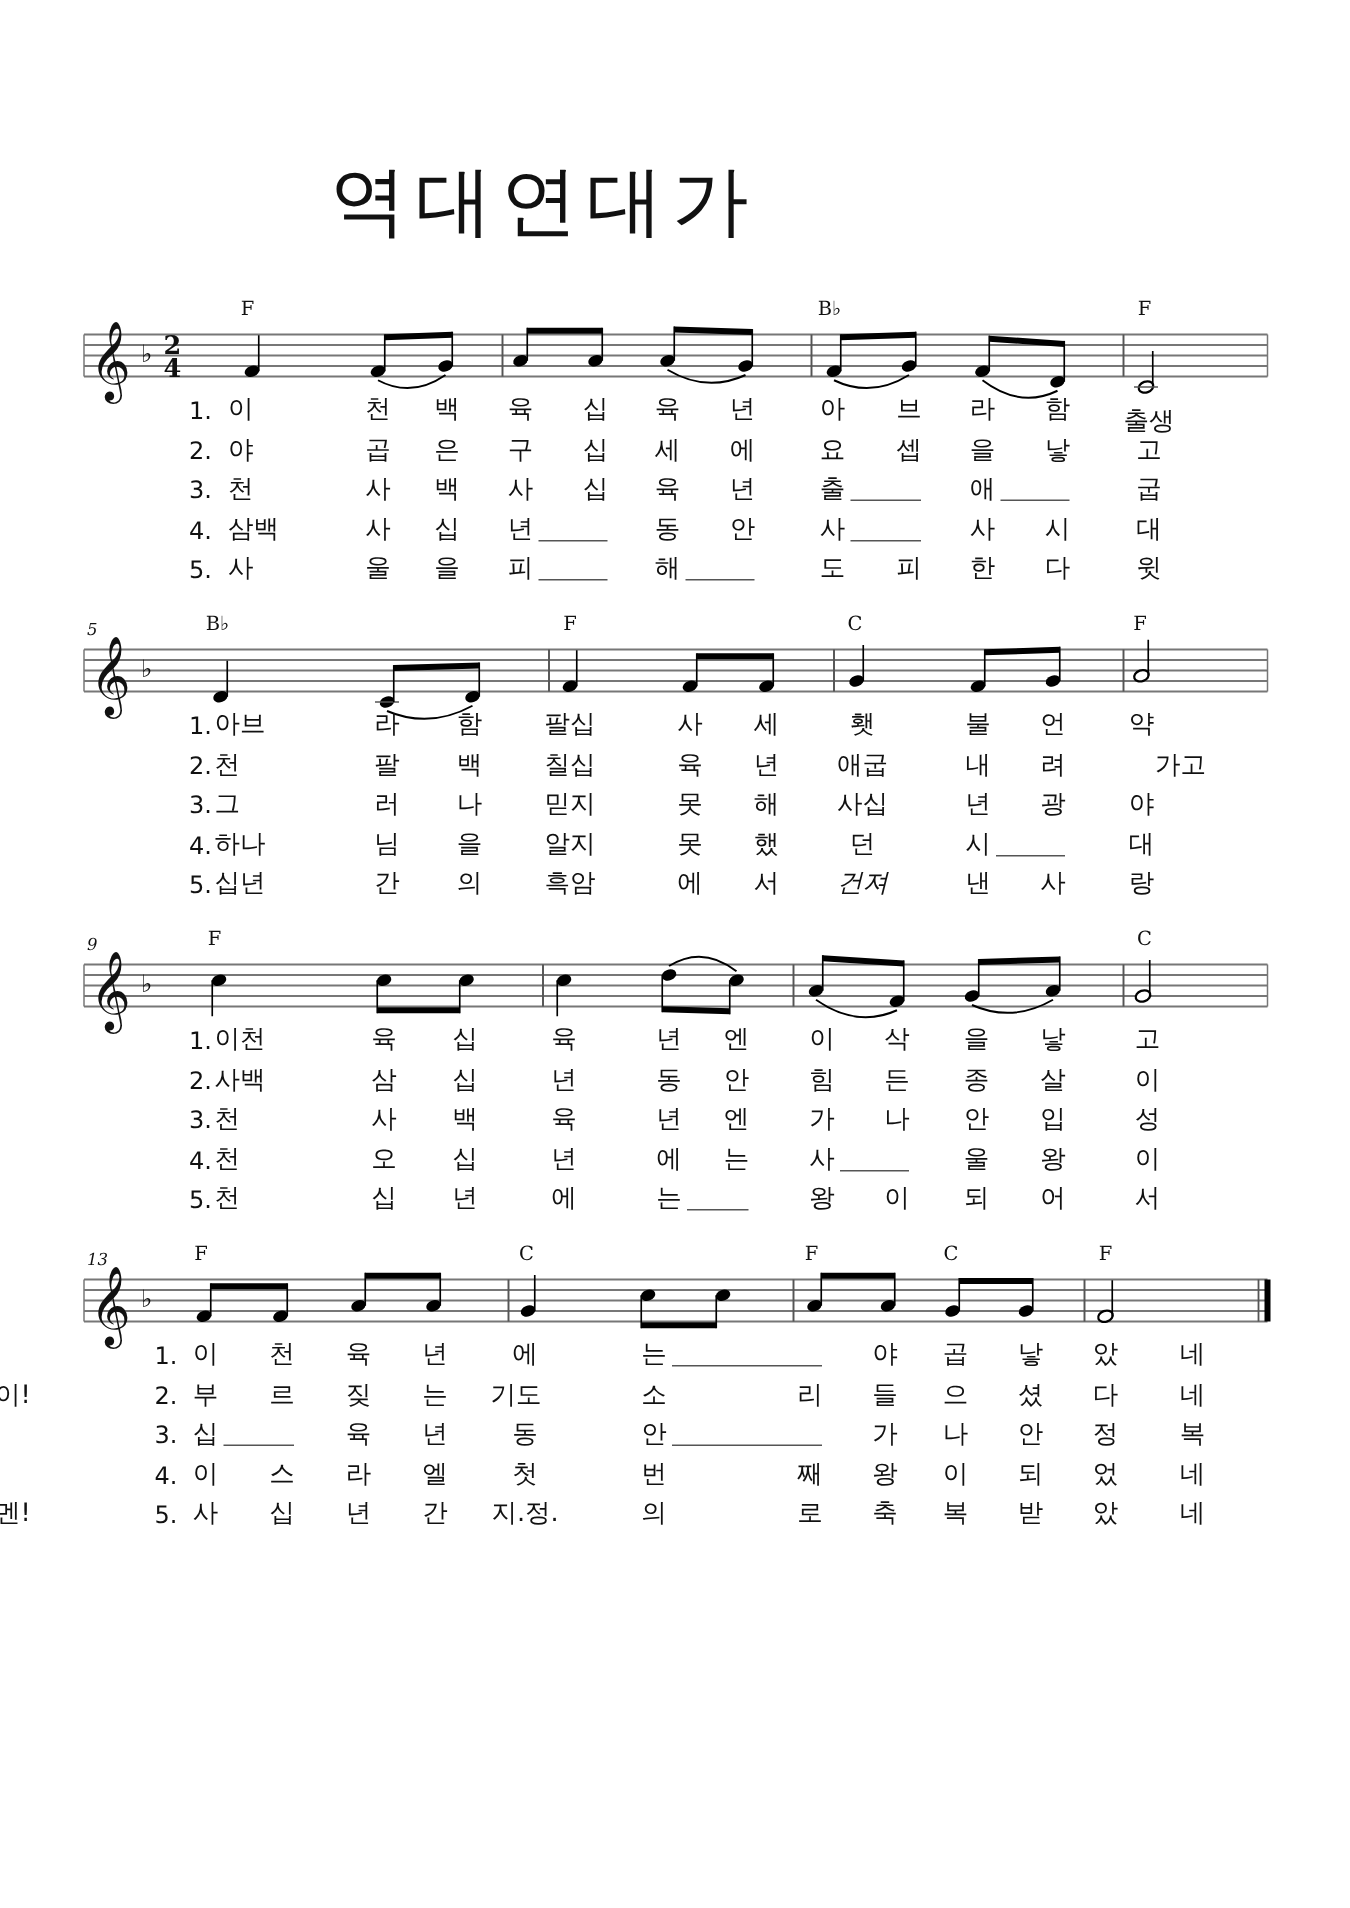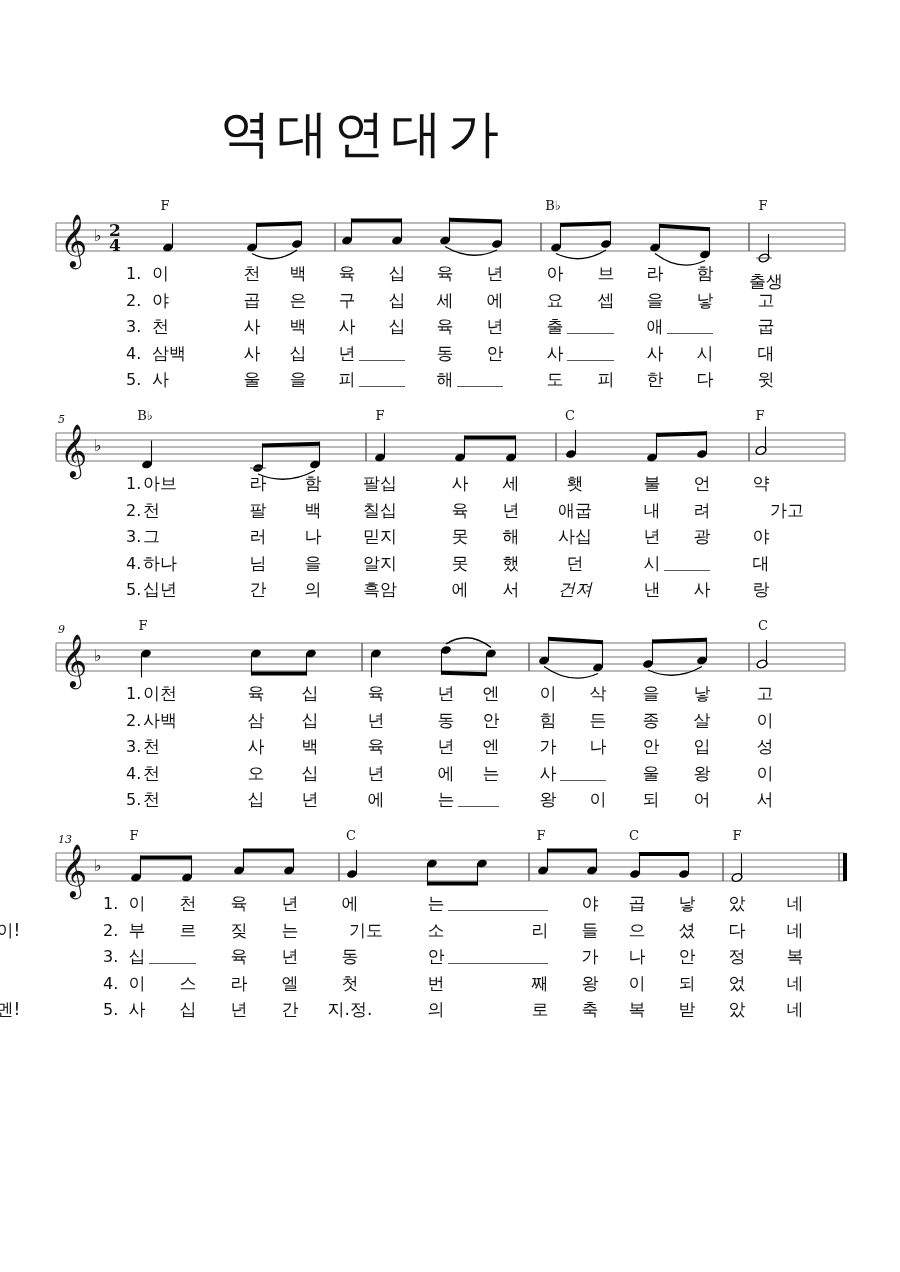--- a/index.html
+++ b/index.html
@@ -411,21 +411,21 @@
     <div class="lyr" style="left: 590px; top: 895px;">야</div>
     <div class="lyr" style="left: 637px; top: 895px;">곱</div>
     <div class="lyr" style="left: 687px; top: 895px;">낳</div>
     <div class="lyr" style="left: 737px; top: 895px;">았</div>
     <div class="lyr" style="left: 795px; top: 895px;">네</div>
     <div class="vnum" style="left: 103px; top: 921.5px;">2.</div>
     <div class="lyr" style="left: 137px; top: 921.5px;">부</div>
     <div class="lyr" style="left: 188px; top: 921.5px;">르</div>
     <div class="lyr" style="left: 239px; top: 921.5px;">짖</div>
     <div class="lyr" style="left: 290px; top: 921.5px;">는</div>
-    <div class="lyr" style="left: 366px; top: 921.5px;">기도</div>
+    <div class="lyr" style="left: 344px; top: 921.5px;">기도</div>
     <div class="lyr" style="left: 436px; top: 921.5px;">소</div>
     <div class="lyr" style="left: 540px; top: 921.5px;">리</div>
     <div class="lyr" style="left: 590px; top: 921.5px;">들</div>
     <div class="lyr" style="left: 637px; top: 921.5px;">으</div>
     <div class="lyr" style="left: 687px; top: 921.5px;">셨</div>
     <div class="lyr" style="left: 737px; top: 921.5px;">다</div>
     <div class="lyr" style="left: 795px; top: 921.5px;">네</div>
     <div class="lyr" style="top: 921.5px;">헤이!</div>
     <div class="vnum" style="left: 103px; top: 948px;">3.</div>
     <div class="lyr" style="left: 137px; top: 948px;">십</div>

